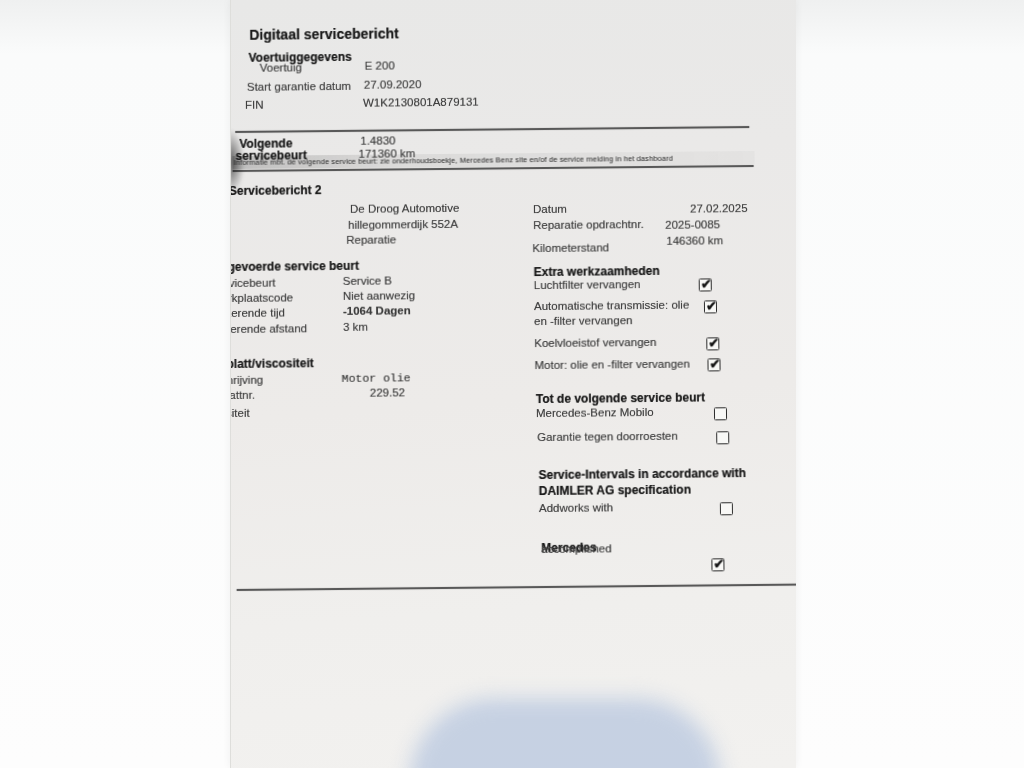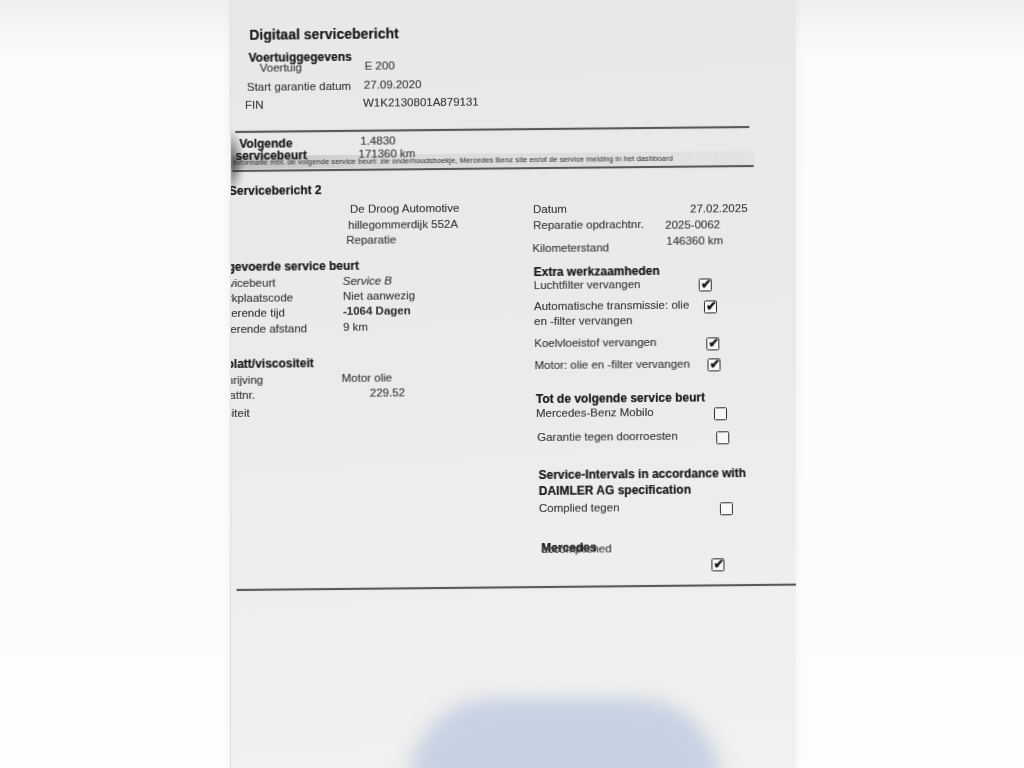--- a/index.html
+++ b/index.html
@@ -89,37 +89,37 @@
 
       <span class="t b h" style="left:-4px;top:184px;">Servicebericht 2</span>
 
       <span class="t" style="left:117px;top:204px;">De Droog Automotive</span>
       <span class="t" style="left:115px;top:220px;">hillegommerdijk 552A</span>
       <span class="t" style="left:113px;top:235px;">Reparatie</span>
 
       <span class="t" style="left:300px;top:206px;">Datum</span>
       <span class="t" style="left:430px;top:207px;margin-left:27px;">27.02.2025</span>
       <span class="t" style="left:300px;top:222px;">Reparatie opdrachtnr.</span>
-      <span class="t" style="left:432px;top:223px;">2025-0062</span>
+      <span class="t" style="left:432px;top:223px;">2025-0085</span>
       <span class="t" style="left:299px;top:238px;margin-top:7px;">Kilometerstand</span>
       <span class="t" style="left:433px;top:239px;">146360 km</span>
 
       <span class="t b h" style="left:-6px;top:260px;">gevoerde service beurt</span>
       <span class="t" style="left:-5px;top:277px;">vicebeurt</span>
-      <span class="t" style="left:109px;top:276px;font-style:italic;">Service B</span>
+      <span class="t" style="left:109px;top:276px;">Service B</span>
       <span class="t" style="left:-6px;top:292px;">rkplaatscode</span>
       <span class="t" style="left:109px;top:291px;">Niet aanwezig</span>
       <span class="t" style="left:-6px;top:307px;">terende tijd</span>
       <span class="t" style="left:109px;top:306px;font-weight:bold;">-1064 Dagen</span>
       <span class="t" style="left:-7px;top:323px;">terende afstand</span>
-      <span class="t" style="left:109px;top:322px;">9 km</span>
+      <span class="t" style="left:109px;top:322px;">3 km</span>
 
       <span class="t b h" style="left:-8px;top:357px;">blatt/viscositeit</span>
       <span class="t" style="left:-8px;top:374px;">hrijving</span>
-      <span class="t" style="left:107px;top:373px;">Motor olie</span>
+      <span class="t" style="left:107px;top:373px;font-family:Liberation Mono, monospace;">Motor olie</span>
       <span class="t" style="left:-8px;top:389px;">lattnr.</span>
       <span class="t" style="left:107px;top:388px;margin-left:28px;">229.52</span>
       <span class="t" style="left:-9px;top:407px;">siteit</span>
 
       <span class="t b h" style="left:300px;top:268px;">Extra werkzaamheden</span>
 
       <span class="t" style="left:300px;top:282px;">Luchtfilter vervangen</span>
       <span class="cb checked" style="left:465px;top:283px;">
           <span class="mark">✔</span>
         </span>
@@ -148,21 +148,21 @@
         </span>
 
       <span class="t" style="left:302px;top:434px;">Garantie tegen doorroesten</span>
       <span class="cb" style="left:481px;top:436px;">
           <span class="mark"></span>
         </span>
 
       <span class="t b h" style="left:303px;top:471px;">Service-Intervals in accordance with</span>
       <span class="t b h" style="left:303px;top:487px;">DAIMLER AG specification</span>
 
-      <span class="t" style="left:303px;top:505px;">Complied tegen</span>
+      <span class="t" style="left:303px;top:505px;">Addworks with</span>
       <span class="cb" style="left:484px;top:507px;">
           <span class="mark"></span>
         </span>
 
       <span class="t b h" style="left:305px;top:544px;">Mercedes</span>
       <span class="t" style="left:305px;top:546px;">accomplished</span>
       <span class="cb checked" style="left:475px;top:563px;">
           <span class="mark">✔</span>
         </span>
 

